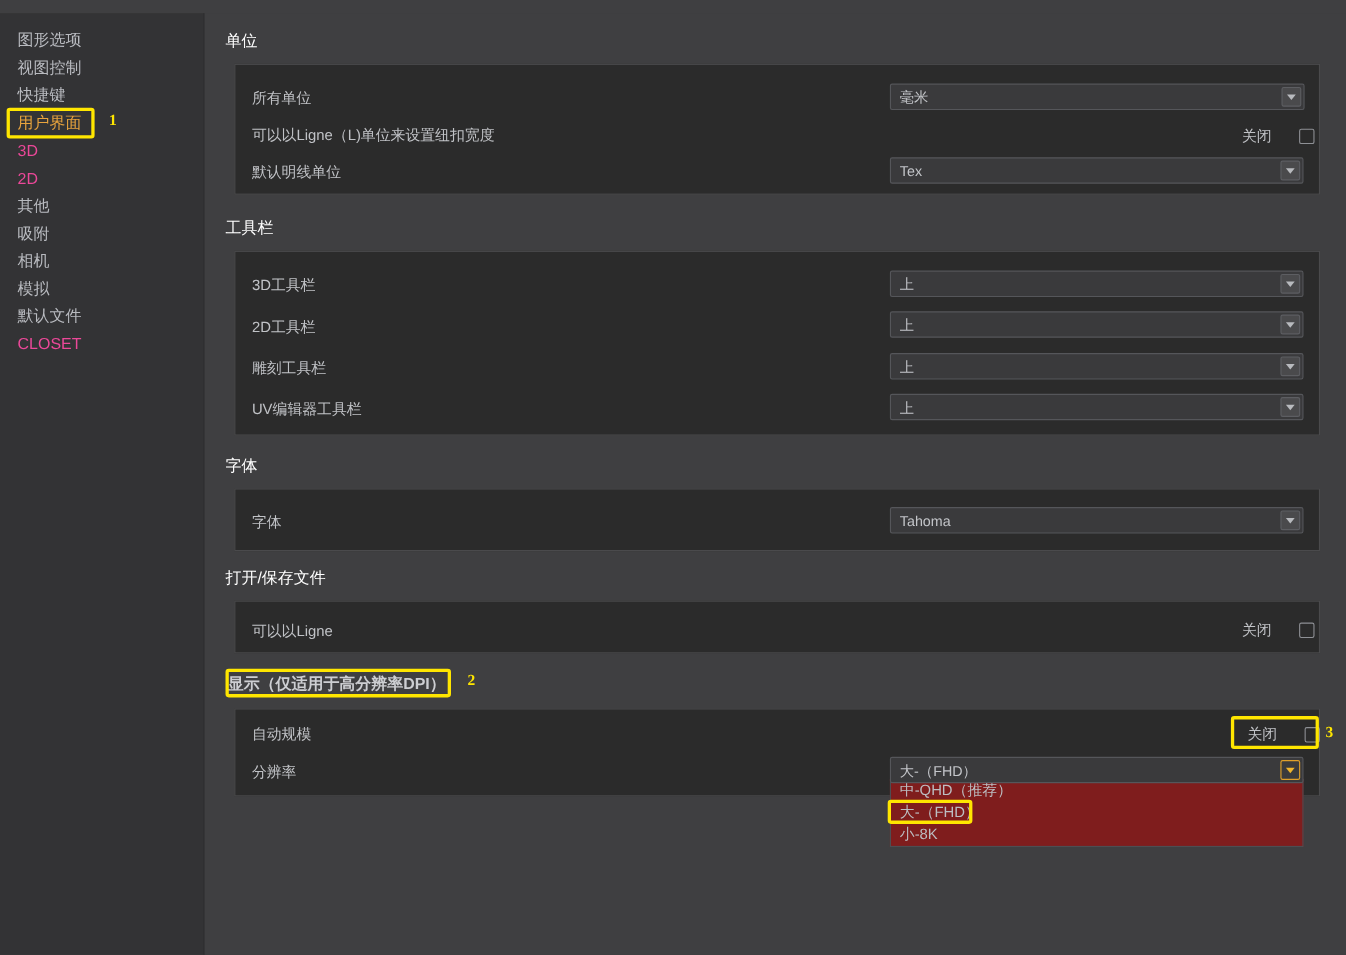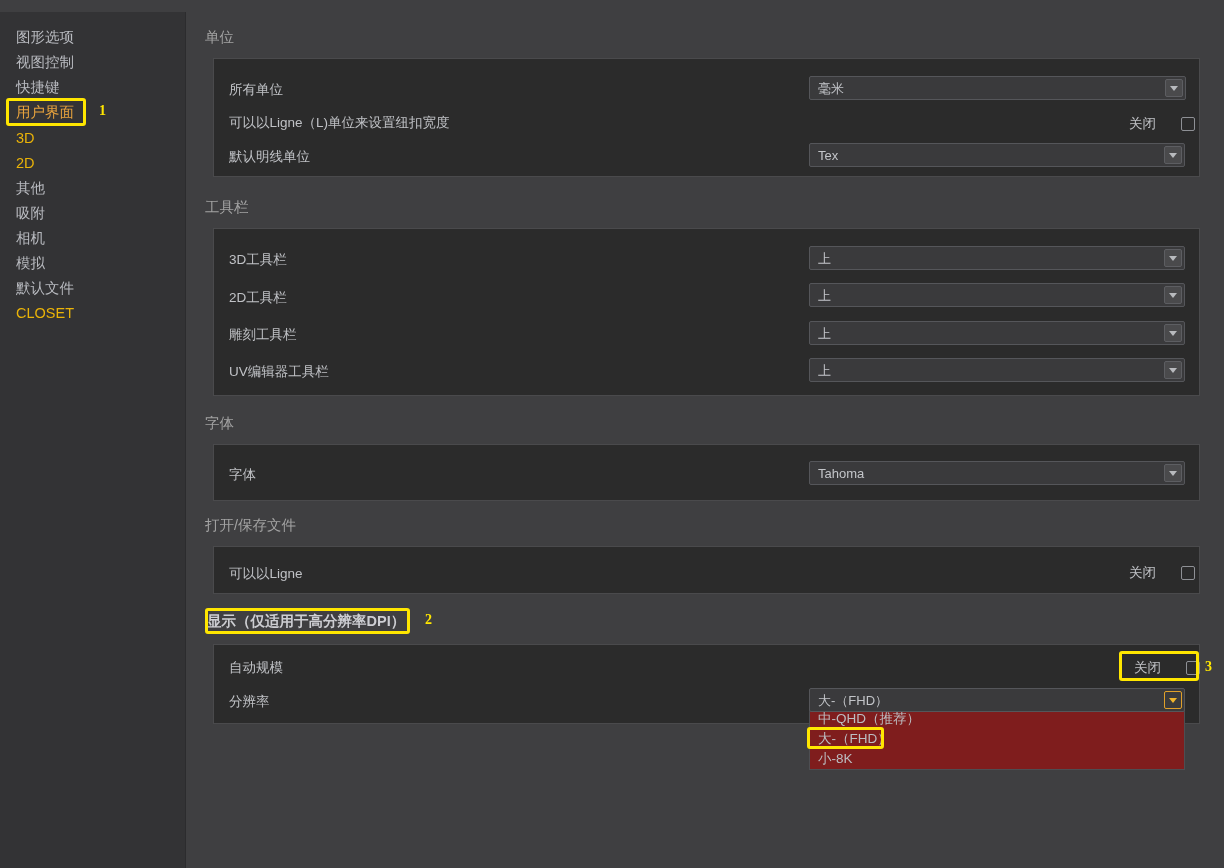--- a/index.html
+++ b/index.html
@@ -27,21 +27,21 @@
   }
   .side-item {
     position: absolute;
     left: 16px;
     height: 22px;
     line-height: 22px;
     font-size: 14.5px;
     color: #b9bbc0;
     white-space: nowrap;
   }
-  .side-item.accent { color: #eab308; }
+  .side-item.accent { color: #ec4899; }
   .side-item.selected {
     color: #e8a33d;
     text-align: right;
   }
   .side-hl {
     position: absolute;
     border: 3px solid #ffe600;
     border-radius: 3px;
     pointer-events: none;
   }
@@ -56,21 +56,21 @@
   
   #content {
     position: absolute;
     left: 186px; top: 0;
     width: 1038px; height: 868px;
     background: #3f3f41;
   }
   .sec-title {
     position: absolute;
     font-size: 14.5px;
-    color: #a3a3a3;
+    color: #ffffff;
     white-space: nowrap;
   }
   .sec-title.bold { font-weight: bold; color: #cdced2; }
 
   .panel {
     position: absolute;
     background: #2b2b2b;
     border: 1px solid #4a4a4c;
   }
 

